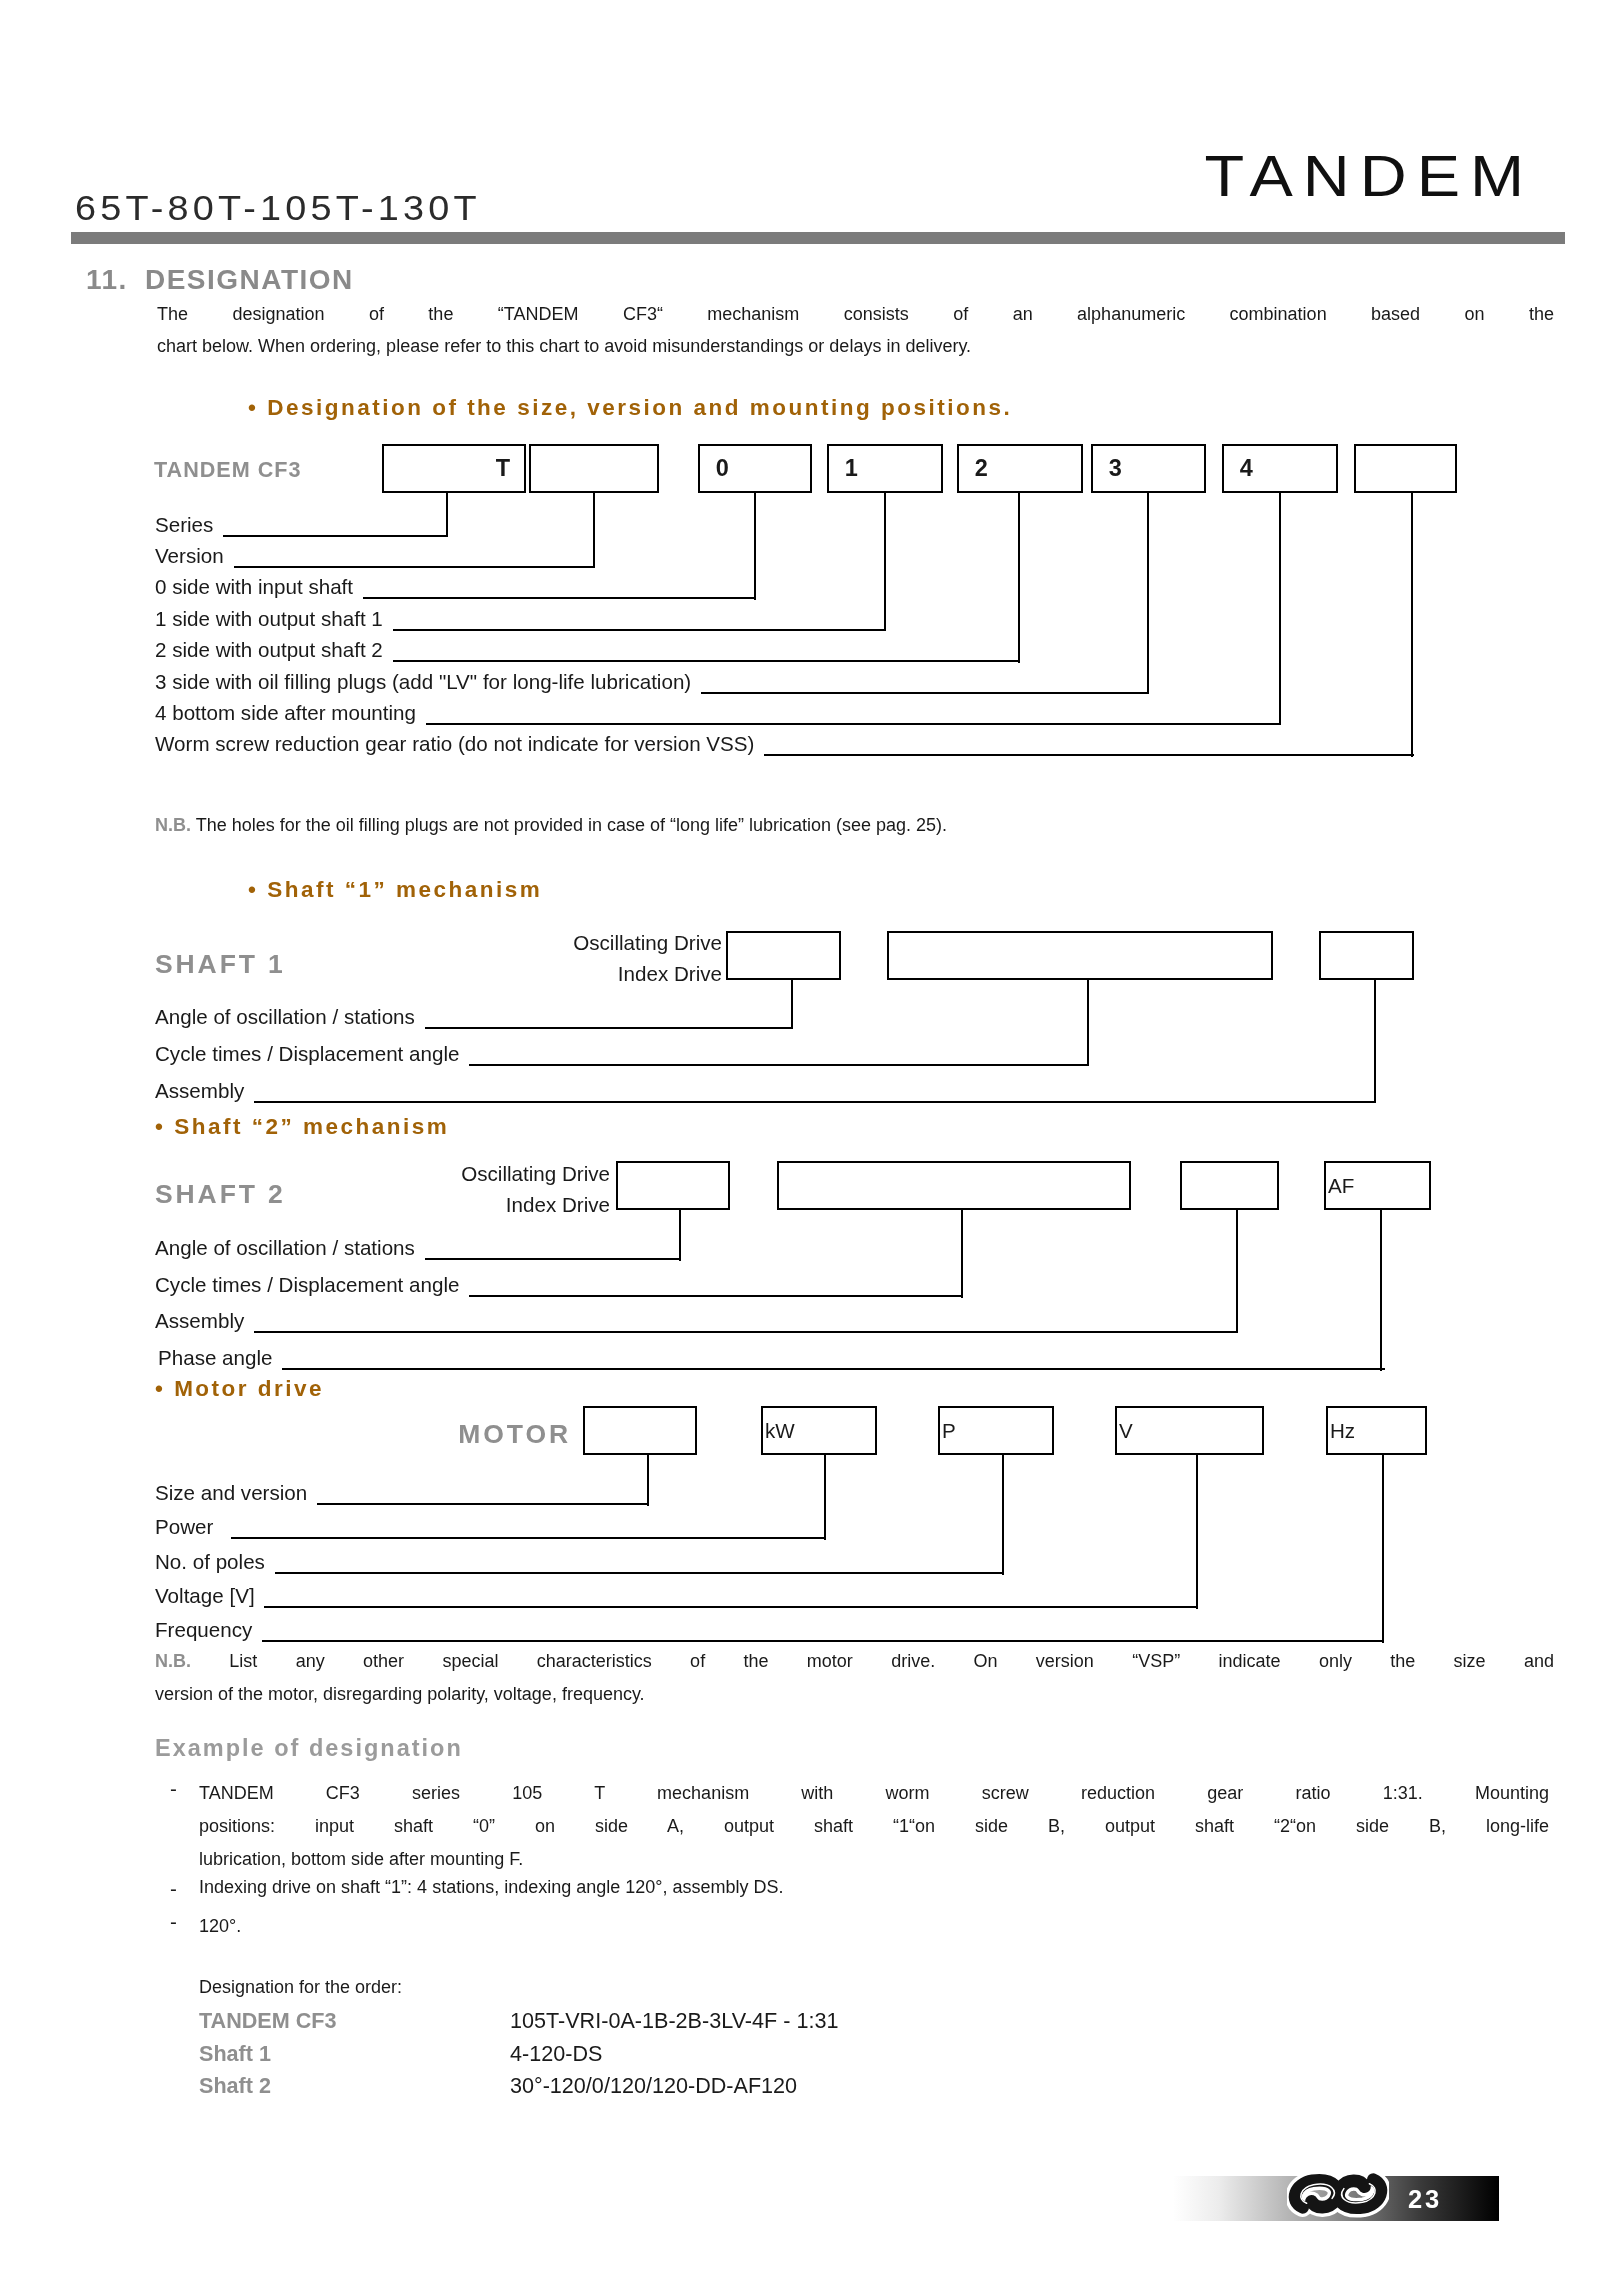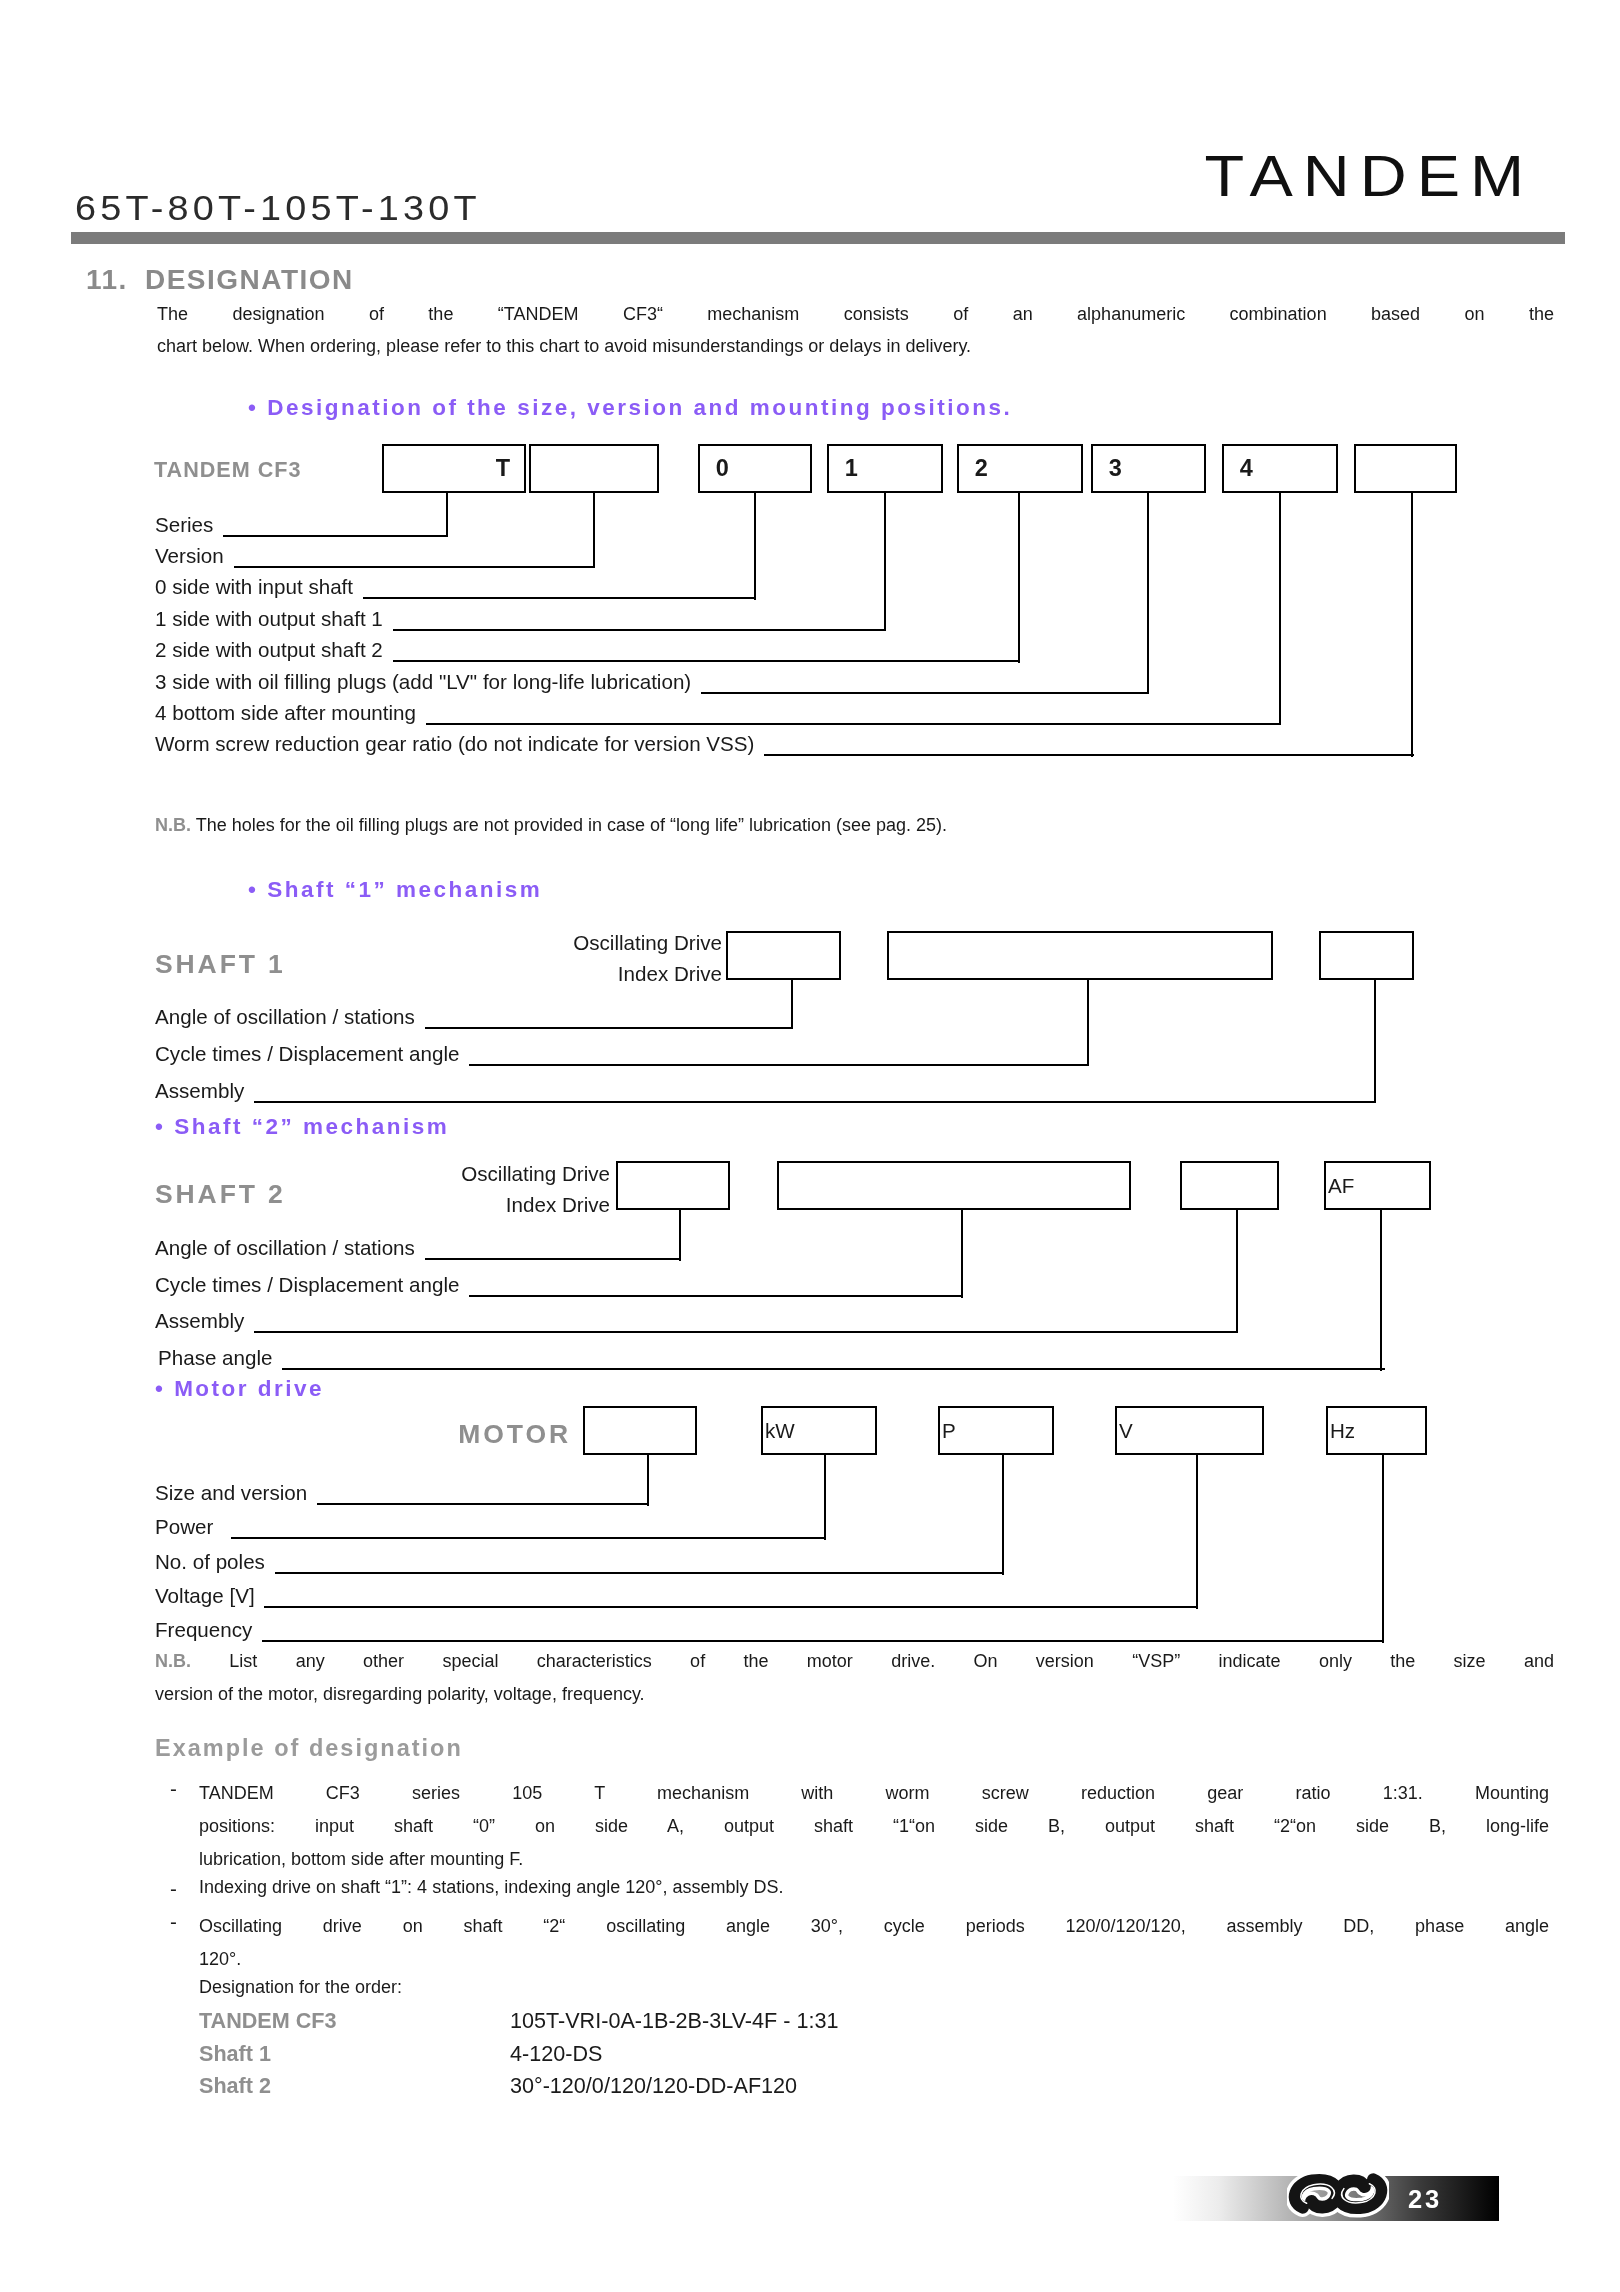--- a/index.html
+++ b/index.html
@@ -6,21 +6,21 @@
   .page{position:relative;width:1620px;height:2293px;background:#ffffff;overflow:hidden;
         font-family:"Liberation Sans","DejaVu Sans",sans-serif;color:#1a1a1a;}
   .abs{position:absolute;}
   .nowrap{white-space:nowrap;}
   
   .models{font-size:35px;letter-spacing:3.9px;color:#2b2b2b;font-weight:400;transform:scaleX(1.08);transform-origin:left;}
   .brand{font-size:57px;letter-spacing:8.8px;color:#101010;font-weight:400;transform:scaleX(1.14);transform-origin:right;}
   .hrule{background:#7b7b7b;height:11.8px;}
   
   .sec-title{font-size:28px;font-weight:bold;color:#8a8a8a;letter-spacing:1.5px;word-spacing:7.8px;}
-  .bullethead{font-size:22.5px;font-weight:bold;color:#8b5cf6;letter-spacing:2.5px;white-space:nowrap;}
+  .bullethead{font-size:22.5px;font-weight:bold;color:#a16207;letter-spacing:2.5px;white-space:nowrap;}
   .dlabel{font-weight:bold;color:#8f8f8f;white-space:nowrap;}
   .nb{font-weight:bold;color:#8f8f8f;}
   
   .para{font-size:18px;line-height:32px;}
   .para .jline{text-align:justify;text-align-last:justify;}
   .bodyline{font-size:18px;white-space:nowrap;}
   
   .box{position:absolute;height:45px;border:2px solid #000;background:#fff;display:flex;align-items:center;}
   .box.end{justify-content:flex-end;padding-right:13.7px;font-weight:bold;font-size:23.5px;}
   .box.num{padding-left:15.7px;font-weight:bold;font-size:23.5px;}
@@ -256,21 +256,20 @@
     <div class="jline">TANDEM CF3 series 105 T mechanism with worm screw reduction gear ratio 1:31. Mounting</div>
     <div class="jline">positions: input shaft “0” on side A, output shaft “1“on side B, output shaft “2“on side B, long-life</div>
     <div>lubrication, bottom side after mounting F.</div>
   </div>
 
   <div class="dash" style="left:170px;top:1877px;">-</div>
   <div class="abs bodyline" style="left:199px;top:1877px;">Indexing drive on shaft “1”: 4 stations, indexing angle 120°, assembly DS.</div>
 
   <div class="dash" style="left:170px;top:1910px;">-</div>
   <div class="abs para" style="left:199px;top:1910px;width:1350px;line-height:33px;">
-    <div class="jline">Oscillating drive on shaft “2“ oscillating angle 30°, cycle periods 120/0/120/120, assembly DD, phase angle</div>
     <div>120°.</div>
   </div>
 
   <div class="abs bodyline" style="left:199px;top:1977px;">Designation for the order:</div>
 
   <div class="orderlbl" style="left:199px;top:2008px;">TANDEM CF3</div>
   <div class="orderval" style="left:510px;top:2008px;">105T-VRI-0A-1B-2B-3LV-4F - 1:31</div>
   <div class="orderlbl" style="left:199px;top:2041px;">Shaft 1</div>
   <div class="orderval" style="left:510px;top:2041px;">4-120-DS</div>
   <div class="orderlbl" style="left:199px;top:2073px;">Shaft 2</div>

